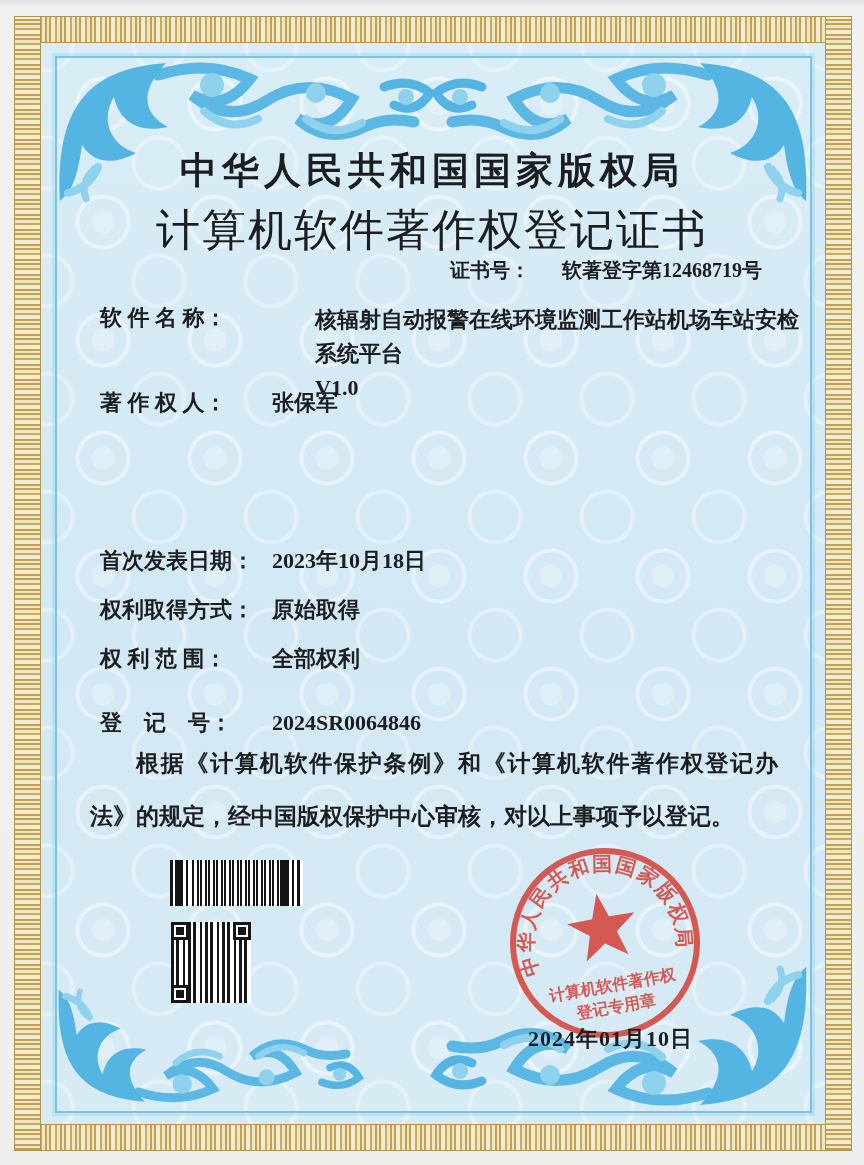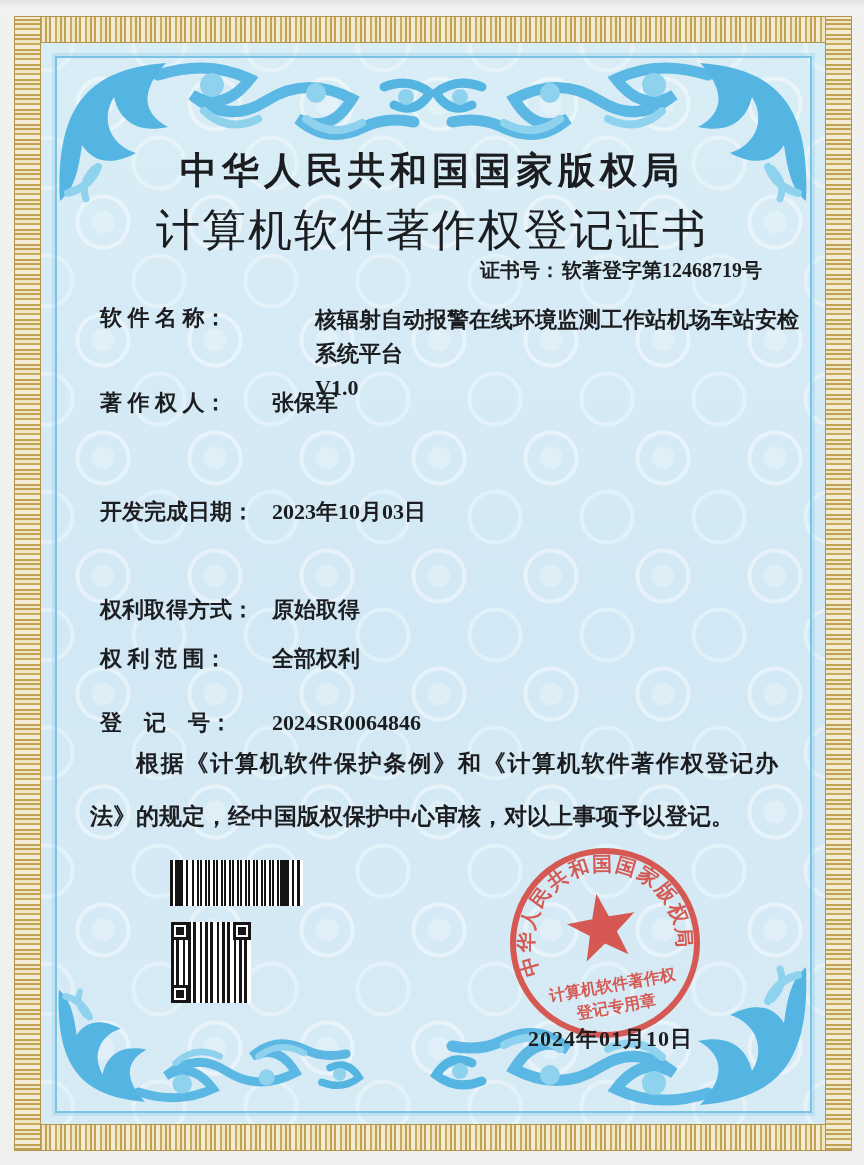--- a/index.html
+++ b/index.html
@@ -41,21 +41,21 @@
   .fl-tl{left:54px;top:53px;width:382px;height:150px;}
   .fl-tr{right:52px;top:53px;width:382px;height:150px;transform:scaleX(-1);}
   .fl-bl{left:54px;bottom:50px;width:310px;height:132px;transform:scaleY(-1);}
   .fl-br{right:52px;bottom:50px;width:382px;height:150px;transform:scale(-1,-1);}
 
   
   .txt{position:absolute;color:#1b1d20;}
   .t1{top:146px;left:0;right:0;text-align:center;font-size:37px;font-weight:bold;letter-spacing:5px;}
   .t2{top:201px;left:0;right:0;text-align:center;font-size:44px;font-weight:normal;letter-spacing:2px;}
   .certno{top:257px;right:102px;font-size:20px;font-weight:bold;}
-  .certno .cv{margin-left:2px;}
+  .certno .cv{margin-left:32px;}
   .row{left:100px;font-size:22px;font-weight:bold;line-height:30px;white-space:nowrap;}
   .row .lab{display:inline-block;width:172px;vertical-align:top;}
   .row .val{display:inline-block;vertical-align:top;}
   .row-name{top:303px;}
   .row-name .val{width:500px;white-space:normal;line-height:34px;margin-left:43px;}
   .row-owner{top:388px;}
   .row-dev{top:497px;}
   .row-pub{top:546px;}
   .row-method{top:595px;}
   .row-scope{top:644px;}
@@ -145,24 +145,24 @@
   </div>
 
   <div class="txt row row-name">
     <span class="lab">软 件 名 称：</span><span class="val"><span>核辐射自动报警在线环境监测工作站机场车站安检系统平台</span><br><span>V1.0</span></span>
   </div>
 
   <div class="txt row row-owner">
     <span class="lab">著 作 权 人：</span><span class="val">张保军</span>
   </div>
 
-  <div class="txt row row-dev">
-    <span class="lab">开发完成日期：</span><span class="val">2023年10月03日</span>
+
+  <div class="txt row row-pub">
+    <span class="lab">首次发表日期：</span><span class="val">2023年10月18日</span>
   </div>
-
 
   <div class="txt row row-method">
     <span class="lab">权利取得方式：</span><span class="val">原始取得</span>
   </div>
 
   <div class="txt row row-scope">
     <span class="lab">权 利 范 围：</span><span class="val">全部权利</span>
   </div>
 
   <div class="txt row row-reg">

